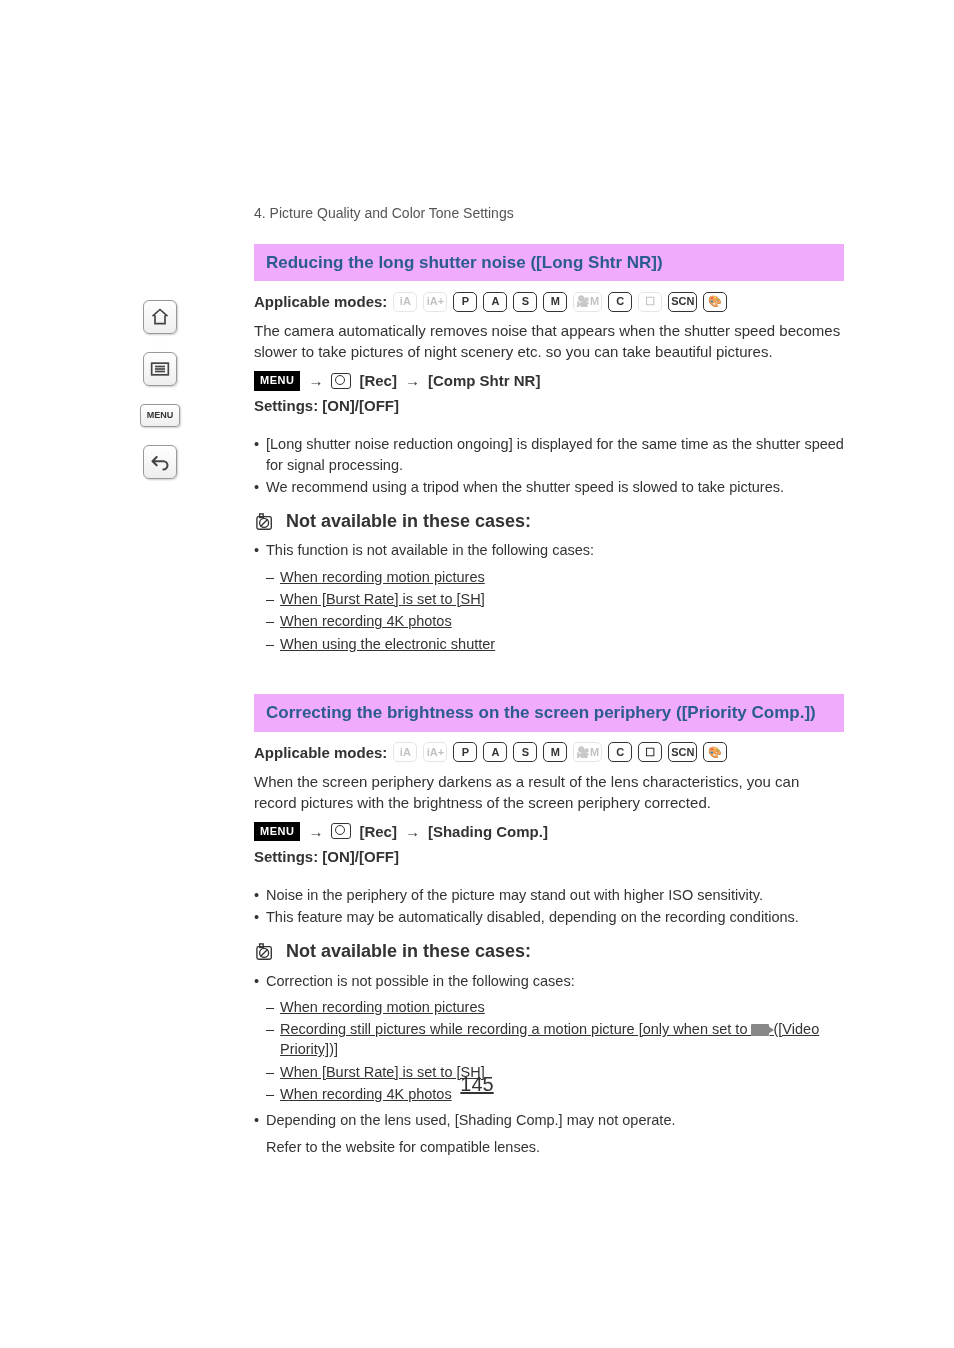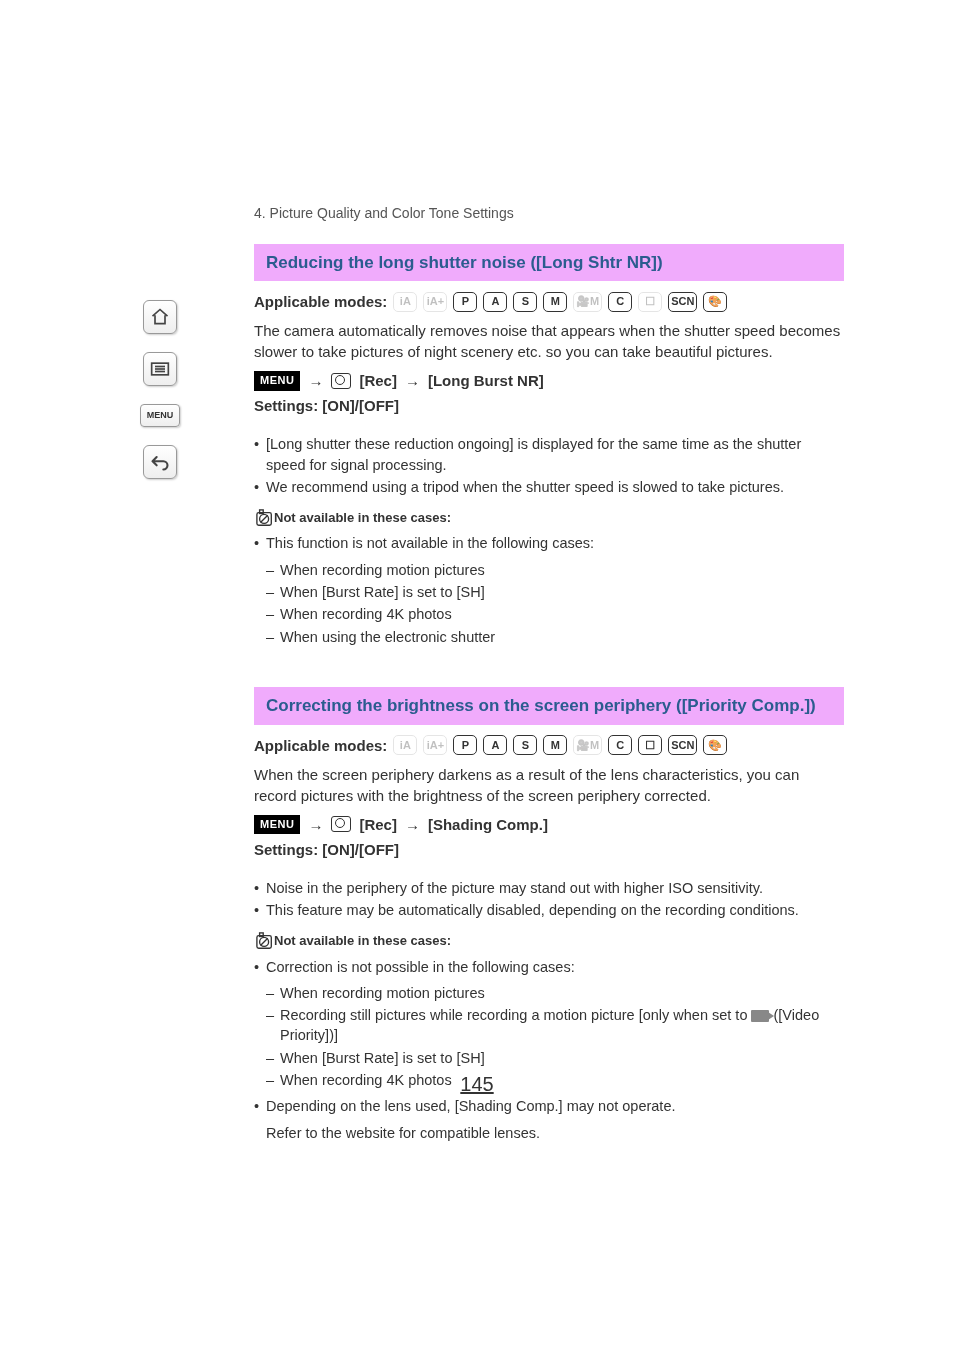--- a/index.html
+++ b/index.html
@@ -159,33 +159,34 @@
   ul.dashes {
     list-style: none;
     padding: 0 0 0 12px;
     margin: 2px 0;
   }
   ul.dashes > li {
     position: relative;
     padding-left: 14px;
     margin: 2px 0;
     font-size: 14.5px;
+    text-decoration: underline;
   }
   ul.dashes > li::before {
     content: '–';
     position: absolute;
     left: 0;
   }
   .na-header {
     display: flex;
-    align-items: flex-start;
-    gap: 0;
+    align-items: center;
+    gap: 12px;
     font-weight: bold;
     margin: 12px 0 4px;
-    font-size: 13px;
+    font-size: 18px;
   }
   .na-icon {
     width: 20px;
     height: 18px;
     position: relative;
   }
   .na-icon svg { display: block; }
   .no-indent {
     padding-left: 12px;
     font-size: 14.5px;
@@ -268,26 +269,26 @@
     </div>
 
     <div class="body-text">The camera automatically removes noise that appears when the shutter speed becomes slower to take pictures of night scenery etc. so you can take beautiful pictures.</div>
 
     <div class="menu-path">
       <span class="menu-badge">MENU</span>
       <span class="arrow">→</span>
       <span class="cam-icon"></span>
       <span>[Rec]</span>
       <span class="arrow">→</span>
-      <span>[Long Burst NR]</span>
+      <span>[Comp Shtr NR]</span>
     </div>
     <div class="settings-line">Settings: [ON]/[OFF]</div>
 
     <ul class="bullets" id="notes1">
-        <li>[Long shutter these reduction ongoing] is displayed for the same time as the shutter speed for signal processing.</li>
+        <li>[Long shutter noise reduction ongoing] is displayed for the same time as the shutter speed for signal processing.</li>
         <li>We recommend using a tripod when the shutter speed is slowed to take pictures.</li>
       </ul>
 
     <div class="na-header">
       <span class="na-icon">
         <svg width="22" height="18" viewBox="0 0 24 20">
             <rect x="3" y="4" width="16" height="14" rx="2" fill="none" stroke="#333" stroke-width="1.5"></rect>
             <rect x="6" y="1" width="4" height="4" fill="none" stroke="#333" stroke-width="1.5"></rect>
             <circle cx="11" cy="11" r="5" fill="none" stroke="#333" stroke-width="1.5"></circle>
             <line x1="7" y1="15" x2="15" y2="7" stroke="#333" stroke-width="1.5"></line>

